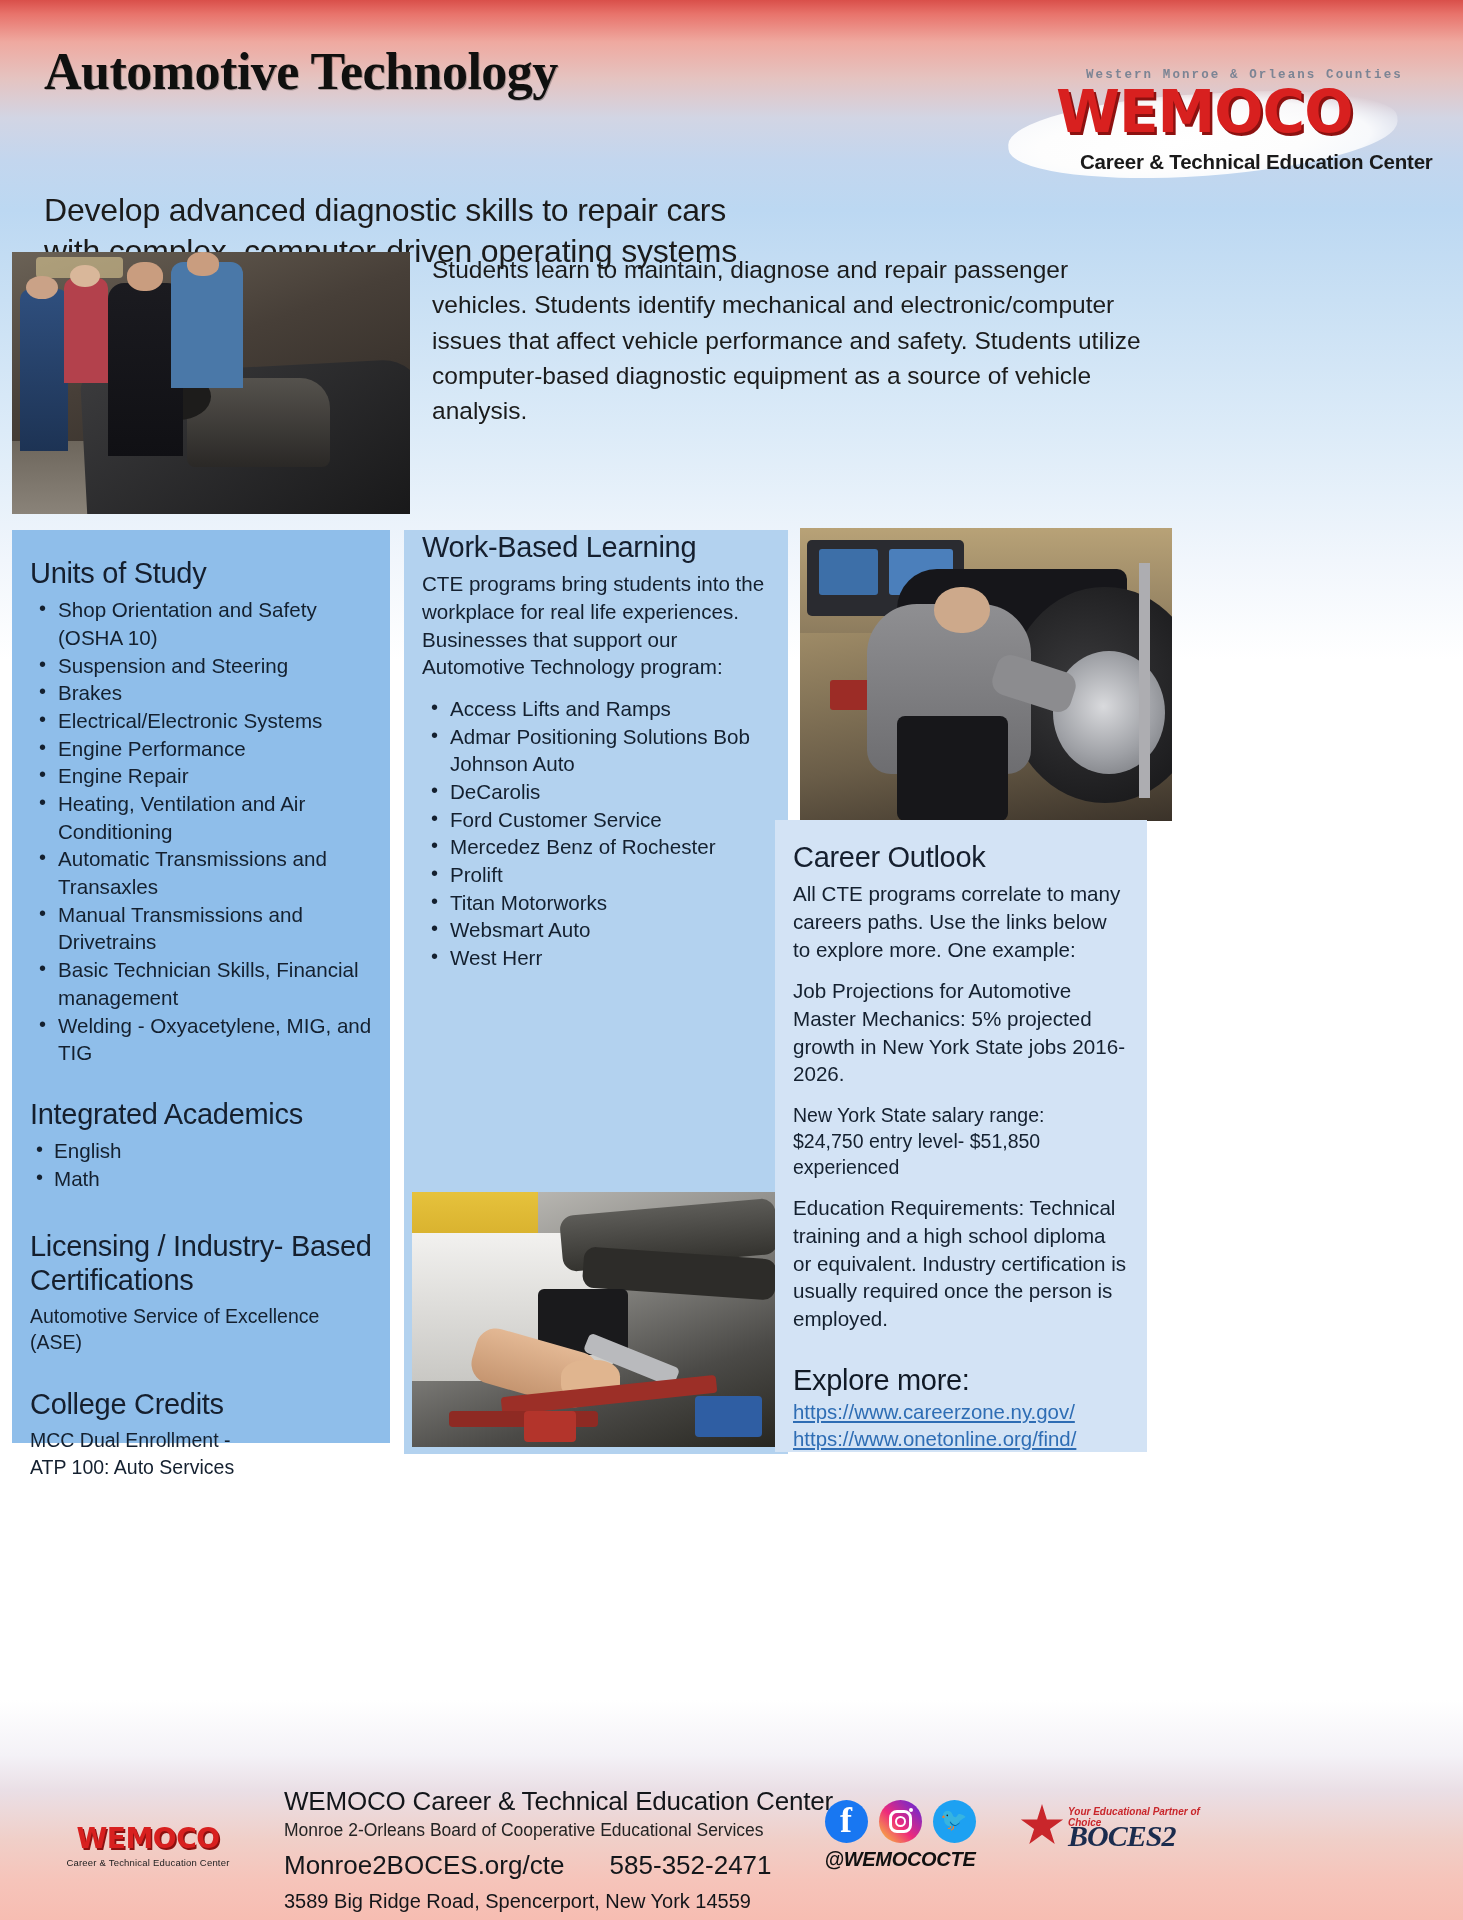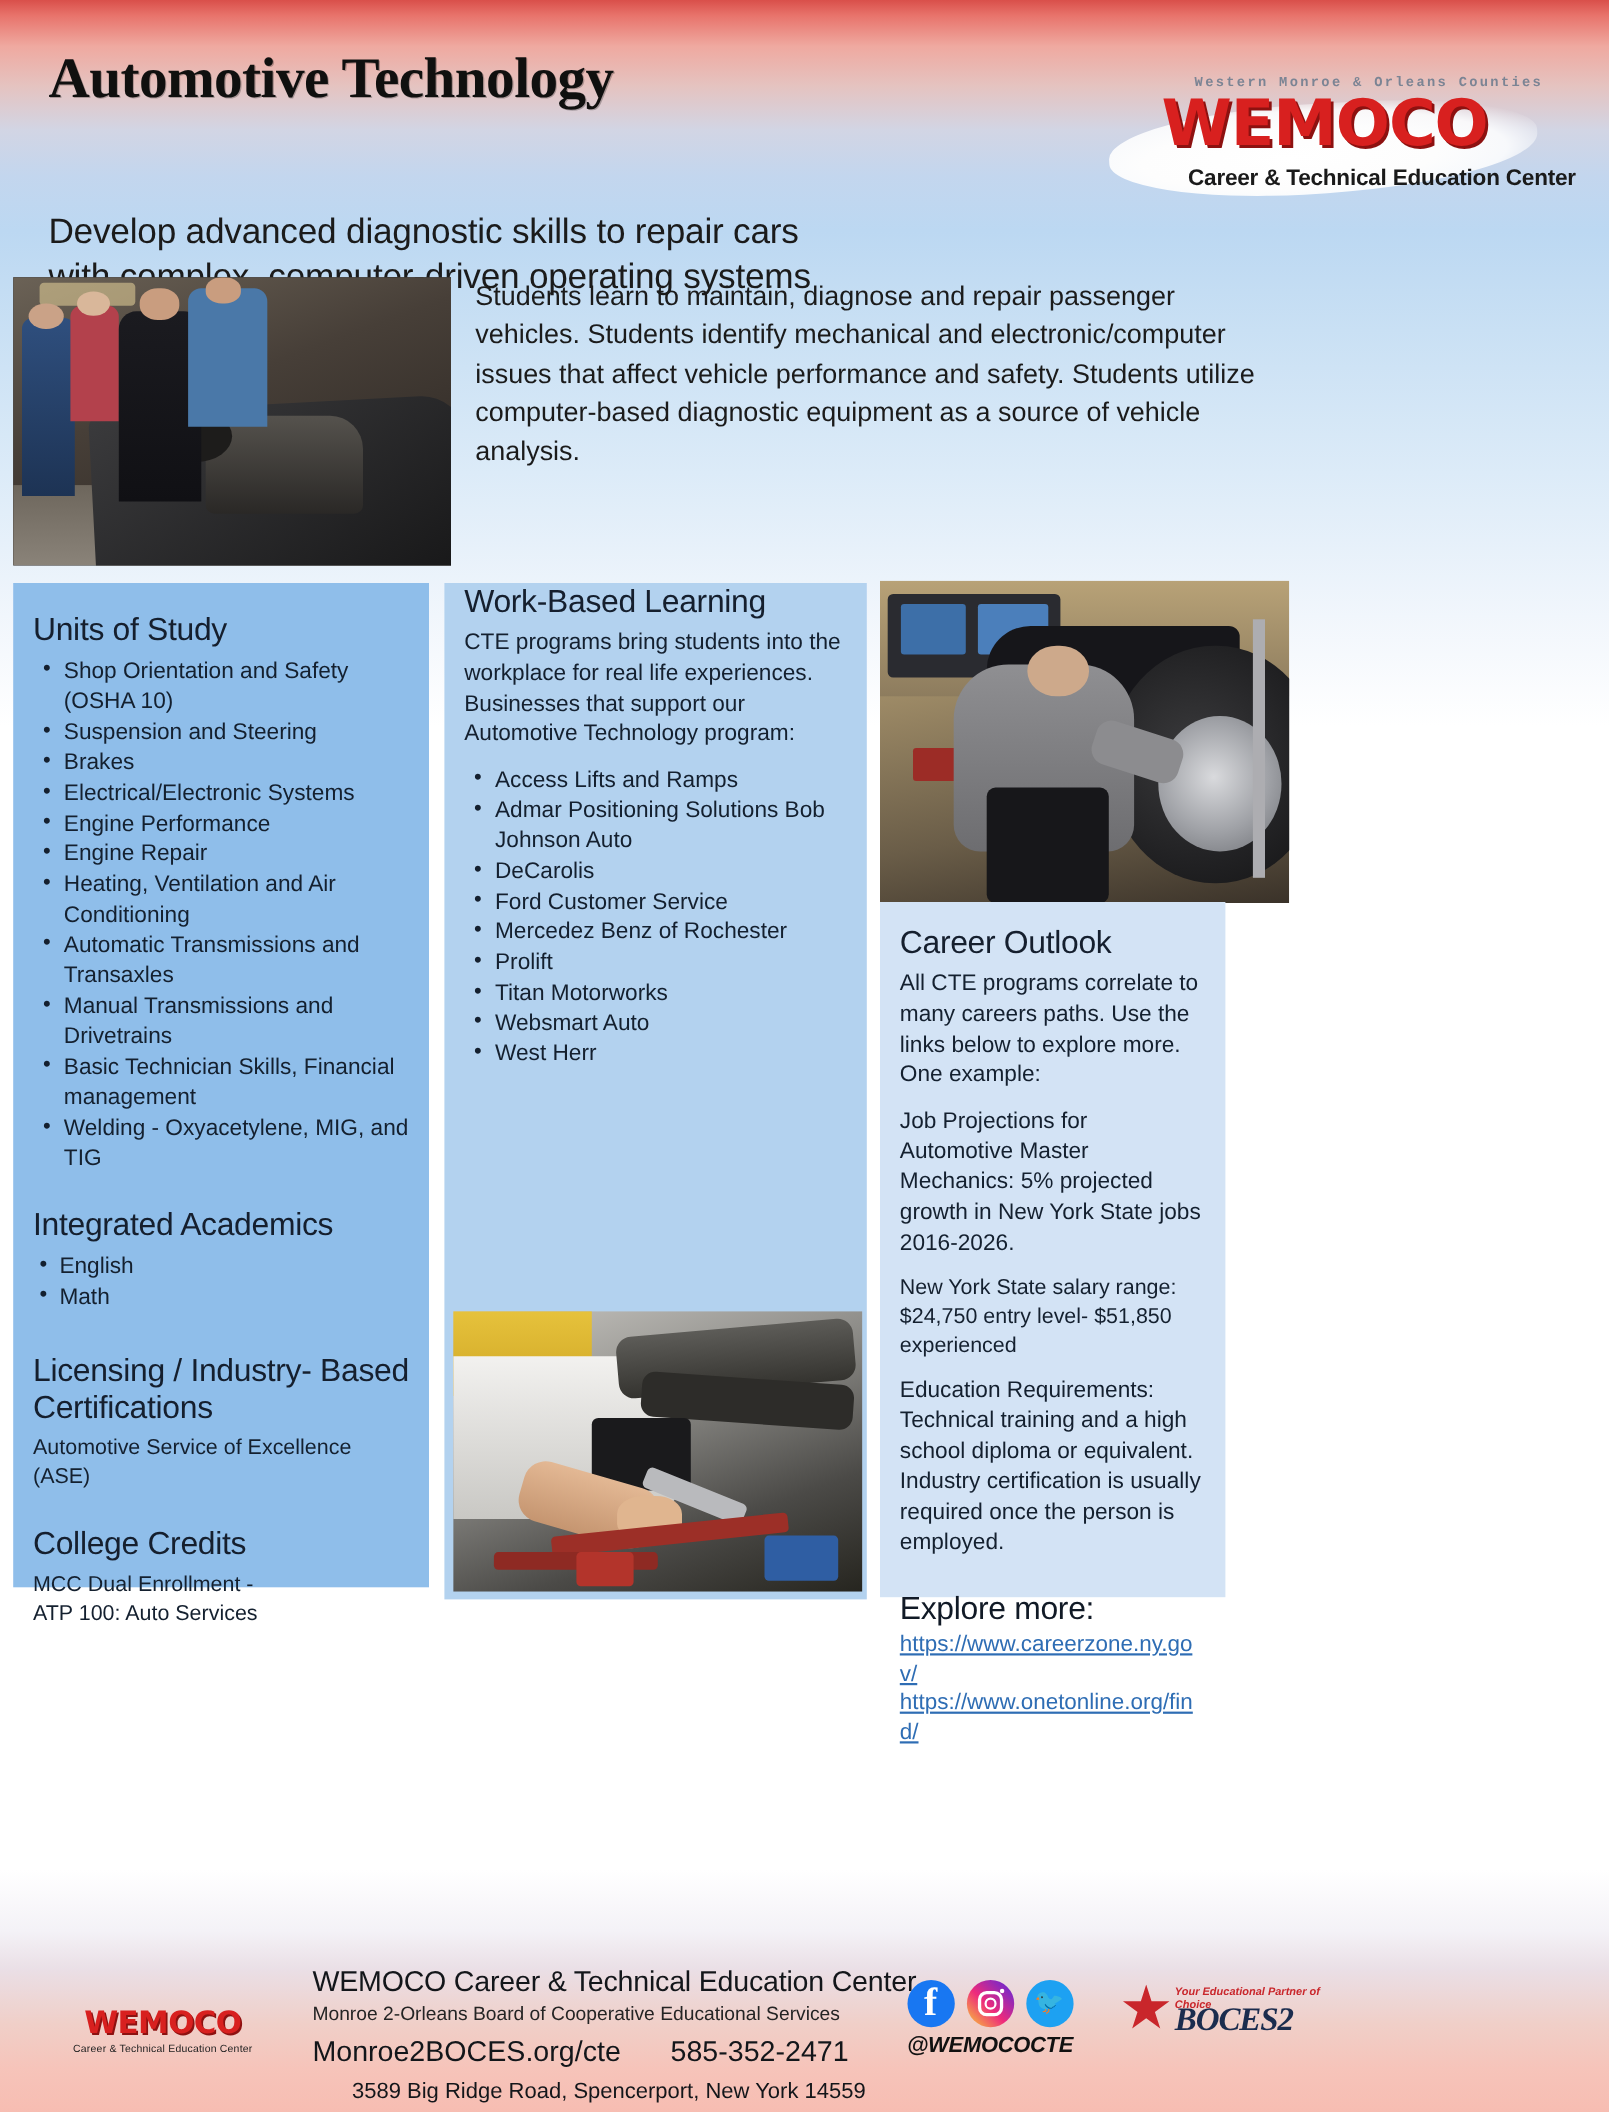--- a/index.html
+++ b/index.html
@@ -159,21 +159,21 @@
   .photo-under .rd   { left:30%; bottom:2%; width:14%; height:12%; background:#b3342b; border-radius:4px; }
 
   
   .col {
     position: absolute;
     background: #8fbeea;
   }
   .col-left   { left: 12px;  top: 530px; width: 378px;  height: 913px; }
   .col-mid-a  { left: 404px; top: 530px; width: 384px;  height: 660px; background:#b3d2ef; }
   .col-mid-b  { left: 404px; top: 1190px; width: 384px; height: 264px; background:#b3d2ef; }
-  .col-right  { left: 800px; top: 820px; width: 314px;  height: 632px; background:#d3e3f5; }
+  .col-right  { left: 775px; top: 820px; width: 372px;  height: 632px; background:#d3e3f5; }
 
   .photo-right-top { position:absolute; left:800px; top:528px; width:372px; height:293px; overflow:hidden; }
   .photo-mid-bot   { position:absolute; left:412px; top:1192px; width:372px; height:255px; overflow:hidden; }
 
   .pad { padding: 0 18px; }
 
   h2.sec {
     font-size: 29px; font-weight: 400;
     color: #151f2e; letter-spacing: -0.3px;
     margin: 0 0 6px 0;
@@ -229,21 +229,21 @@
     text-shadow:1.6px 1.6px 0 #8d1110; letter-spacing:-0.5px;
     text-align:center;
   }
   .fl-sub { font-size:9.5px; color:#222; text-align:center; margin-top:2px; letter-spacing:.2px;}
 
   .foot-txt { position:absolute; left:284px; top:1786px; width:560px; }
   .ft1 { font-size:26px; color:#13161a; letter-spacing:-0.2px; }
   .ft2 { font-size:17.5px; color:#242424; margin-top:3px; }
   .ft3 { font-size:26px; color:#13161a; margin-top:9px; }
   .ft3 span.tel { margin-left:38px; }
-  .ft4 { font-size:20px; color:#13161a; margin-top:9px;margin-left:36px; }
+  .ft4 { font-size:20px; color:#13161a; margin-top:9px; }
 
   .social { position:absolute; left:800px; top:1800px; width:200px; }
   .soc-row { display:flex; gap:11px; justify-content:center; }
   .soc { width:43px; height:43px; border-radius:50%; position:relative; }
   .soc-fb { background:#1877f2; }
   .soc-fb::after{ content:"f"; position:absolute; left:0; right:0; top:-1px; text-align:center;
     font-family:"Liberation Serif", serif; font-weight:bold; font-size:36px; color:#fff; }
   .soc-ig { background:linear-gradient(45deg,#f9ce34,#ee2a7b 45%,#6228d7 95%); }
   .soc-ig .ig-o { position:absolute; left:10px; top:10px; width:23px; height:23px; border:3px solid #fff; border-radius:8px; }
   .soc-ig .ig-i { position:absolute; left:16px; top:16px; width:11px; height:11px; border:2.5px solid #fff; border-radius:50%; }

